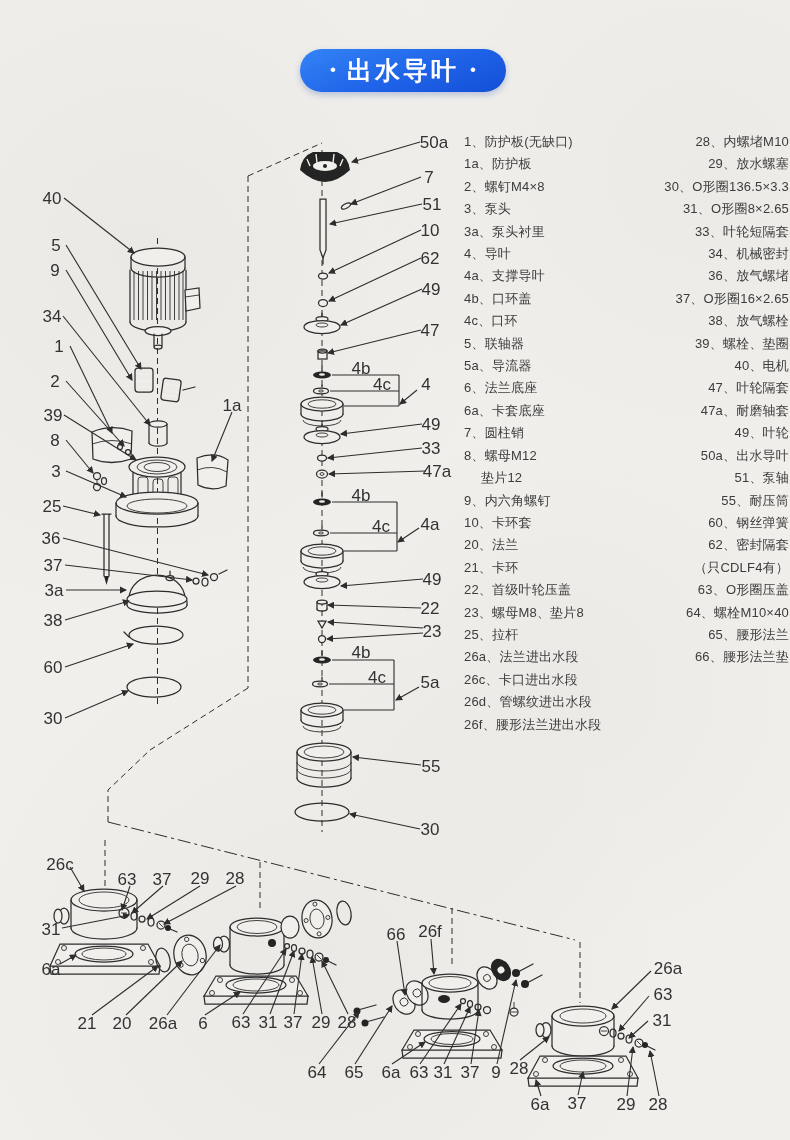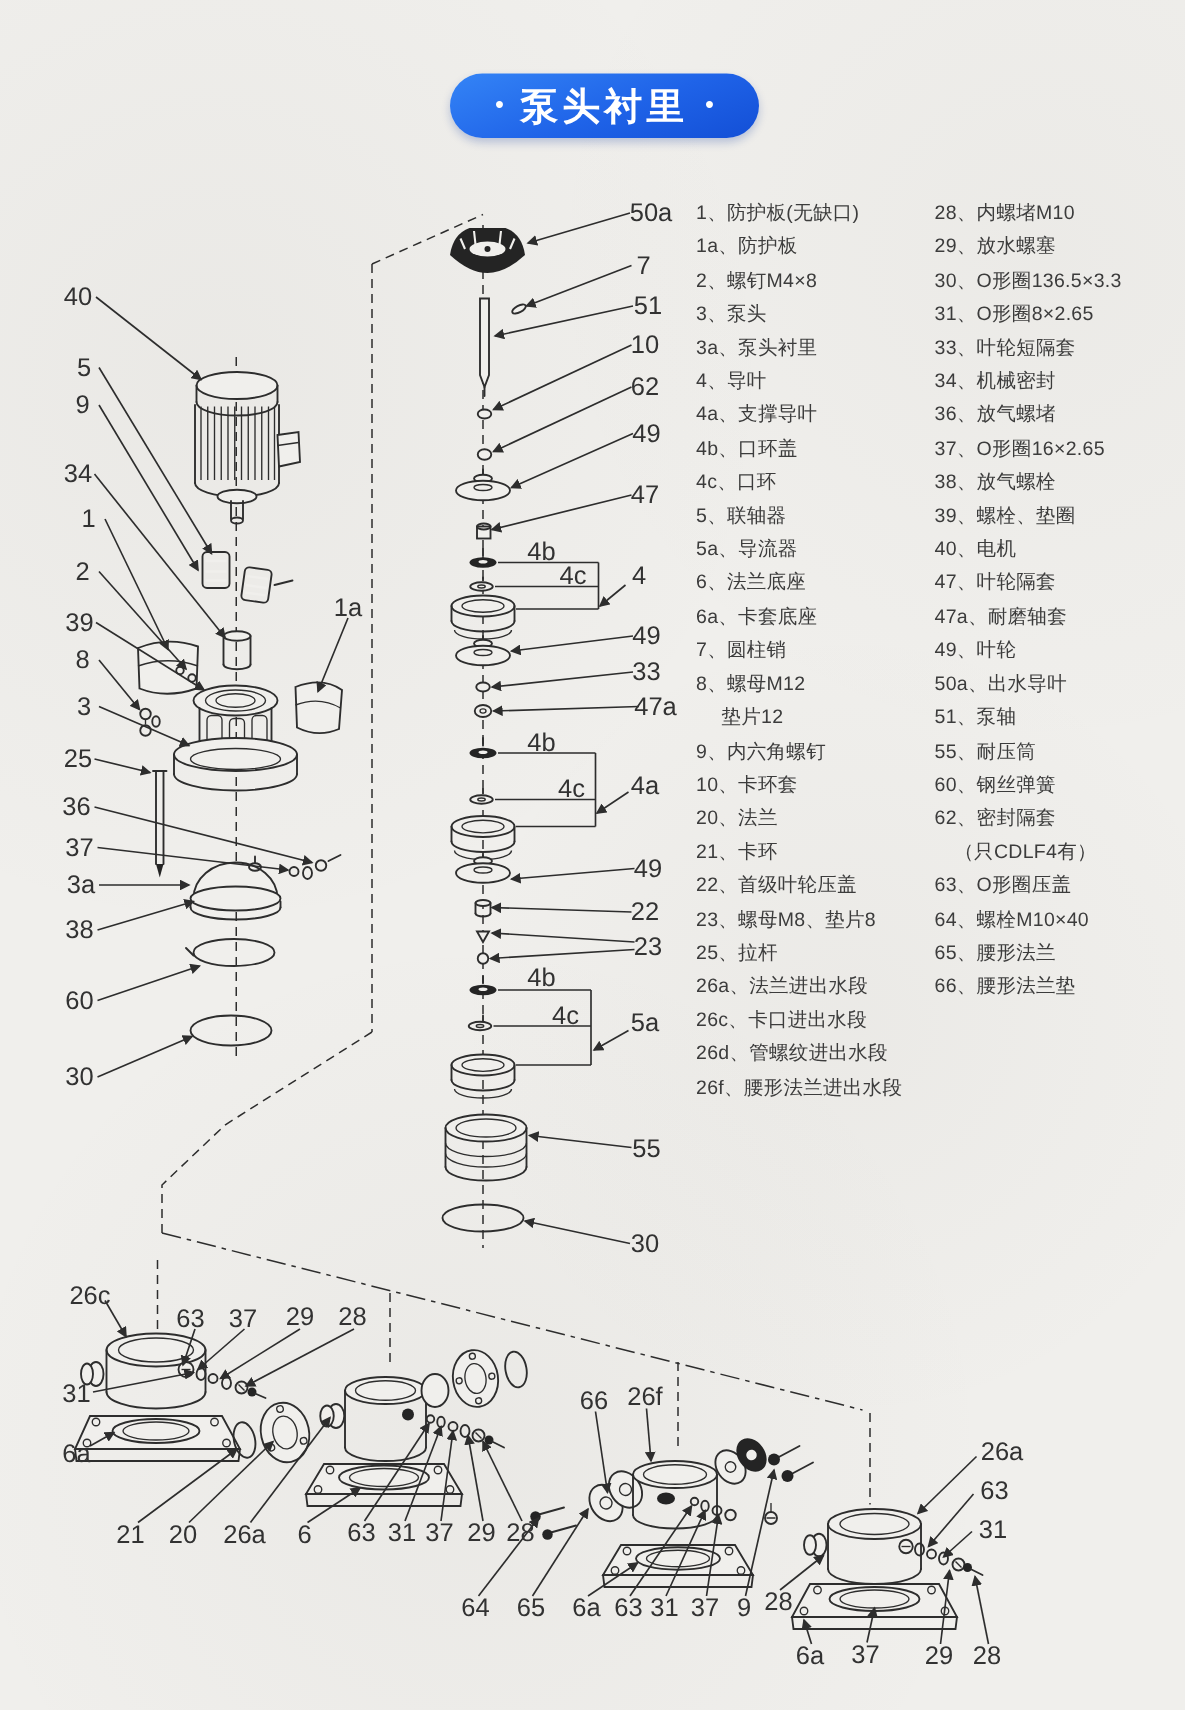--- a/index.html
+++ b/index.html
@@ -14,42 +14,42 @@
        radial-gradient(circle at 88% 15%, rgba(120,115,105,.04), transparent 28%);}
   .banner{position:absolute;left:300px;top:49px;width:206px;height:43px;
      border-radius:22px;display:flex;align-items:center;justify-content:center;
      gap:11px;color:#fff;background:linear-gradient(160deg,#3484f6 0%,#1f63e8 55%,#134fd6 100%);
      box-shadow:0 3px 6px rgba(20,60,160,.25);}
   .banner .t{font-size:25px;font-weight:bold;letter-spacing:3px;}
   .banner .dot{font-size:17px;position:relative;top:-1px;}
   .plist{position:absolute;top:131px;font-size:13px;color:#3c3c3c;
      line-height:22.4px;white-space:pre;letter-spacing:.2px;}
   #plist1{left:464px;width:168px;}
-  #plist2{left:623px;width:166px;}
+  #plist2{left:623px;width:166px;text-align:right;}
   svg{position:absolute;left:0;top:0;}
   .ln{stroke:#2d2d2d;stroke-width:1.25;fill:none;stroke-linecap:round;}
   .thin{stroke:#2d2d2d;stroke-width:.9;fill:none;}
   .lead{stroke:#2d2d2d;stroke-width:1.1;fill:none;marker-end:url(#arr);}
   .bracket{stroke:#2d2d2d;stroke-width:1.1;fill:none;}
   .dash{stroke:#2d2d2d;stroke-width:1;fill:none;stroke-dasharray:6 4;}
   .dashdot{stroke:#2d2d2d;stroke-width:1;fill:none;stroke-dasharray:13 4 3 4;}
   .fb{fill:#f0efec;}
   .dk{fill:#242424;}
   .wt{stroke:#f0efec;}
   #diagram text{font:17px "Liberation Sans",sans-serif;fill:#323232;
      text-anchor:middle;dominant-baseline:central;}
 </style>
 </head>
 <body>
 
 <div class="texture"></div>
 
 <div class="banner">
   <span class="dot">•</span>
-  <span class="t">泵头衬里</span>
+  <span class="t">出水导叶</span>
   <span class="dot">•</span>
 </div>
 
 <div id="plist1" class="plist"><div class="plist-row">1、防护板(无缺口)</div><div class="plist-row">1a、防护板</div><div class="plist-row">2、螺钉M4×8</div><div class="plist-row">3、泵头</div><div class="plist-row">3a、泵头衬里</div><div class="plist-row">4、导叶</div><div class="plist-row">4a、支撑导叶</div><div class="plist-row">4b、口环盖</div><div class="plist-row">4c、口环</div><div class="plist-row">5、联轴器</div><div class="plist-row">5a、导流器</div><div class="plist-row">6、法兰底座</div><div class="plist-row">6a、卡套底座</div><div class="plist-row">7、圆柱销</div><div class="plist-row">8、螺母M12</div><div class="plist-row">　 垫片12</div><div class="plist-row">9、内六角螺钉</div><div class="plist-row">10、卡环套</div><div class="plist-row">20、法兰</div><div class="plist-row">21、卡环</div><div class="plist-row">22、首级叶轮压盖</div><div class="plist-row">23、螺母M8、垫片8</div><div class="plist-row">25、拉杆</div><div class="plist-row">26a、法兰进出水段</div><div class="plist-row">26c、卡口进出水段</div><div class="plist-row">26d、管螺纹进出水段</div><div class="plist-row">26f、腰形法兰进出水段</div></div>
 <div id="plist2" class="plist"><div class="plist-row">28、内螺堵M10</div><div class="plist-row">29、放水螺塞</div><div class="plist-row">30、O形圈136.5×3.3</div><div class="plist-row">31、O形圈8×2.65</div><div class="plist-row">33、叶轮短隔套</div><div class="plist-row">34、机械密封</div><div class="plist-row">36、放气螺堵</div><div class="plist-row">37、O形圈16×2.65</div><div class="plist-row">38、放气螺栓</div><div class="plist-row">39、螺栓、垫圈</div><div class="plist-row">40、电机</div><div class="plist-row">47、叶轮隔套</div><div class="plist-row">47a、耐磨轴套</div><div class="plist-row">49、叶轮</div><div class="plist-row">50a、出水导叶</div><div class="plist-row">51、泵轴</div><div class="plist-row">55、耐压筒</div><div class="plist-row">60、钢丝弹簧</div><div class="plist-row">62、密封隔套</div><div class="plist-row">　（只CDLF4有）</div><div class="plist-row">63、O形圈压盖</div><div class="plist-row">64、螺栓M10×40</div><div class="plist-row">65、腰形法兰</div><div class="plist-row">66、腰形法兰垫</div></div>
 
 <svg id="diagram" width="790" height="1140" viewBox="0 0 790 1140">
   <defs>
     <marker id="arr" viewBox="0 0 10 10" refX="8.5" refY="5" markerWidth="6.5" markerHeight="6.5" orient="auto-start-reverse">
       <path d="M0,0 L10,5 L0,10 z" fill="#2d2d2d"></path>

